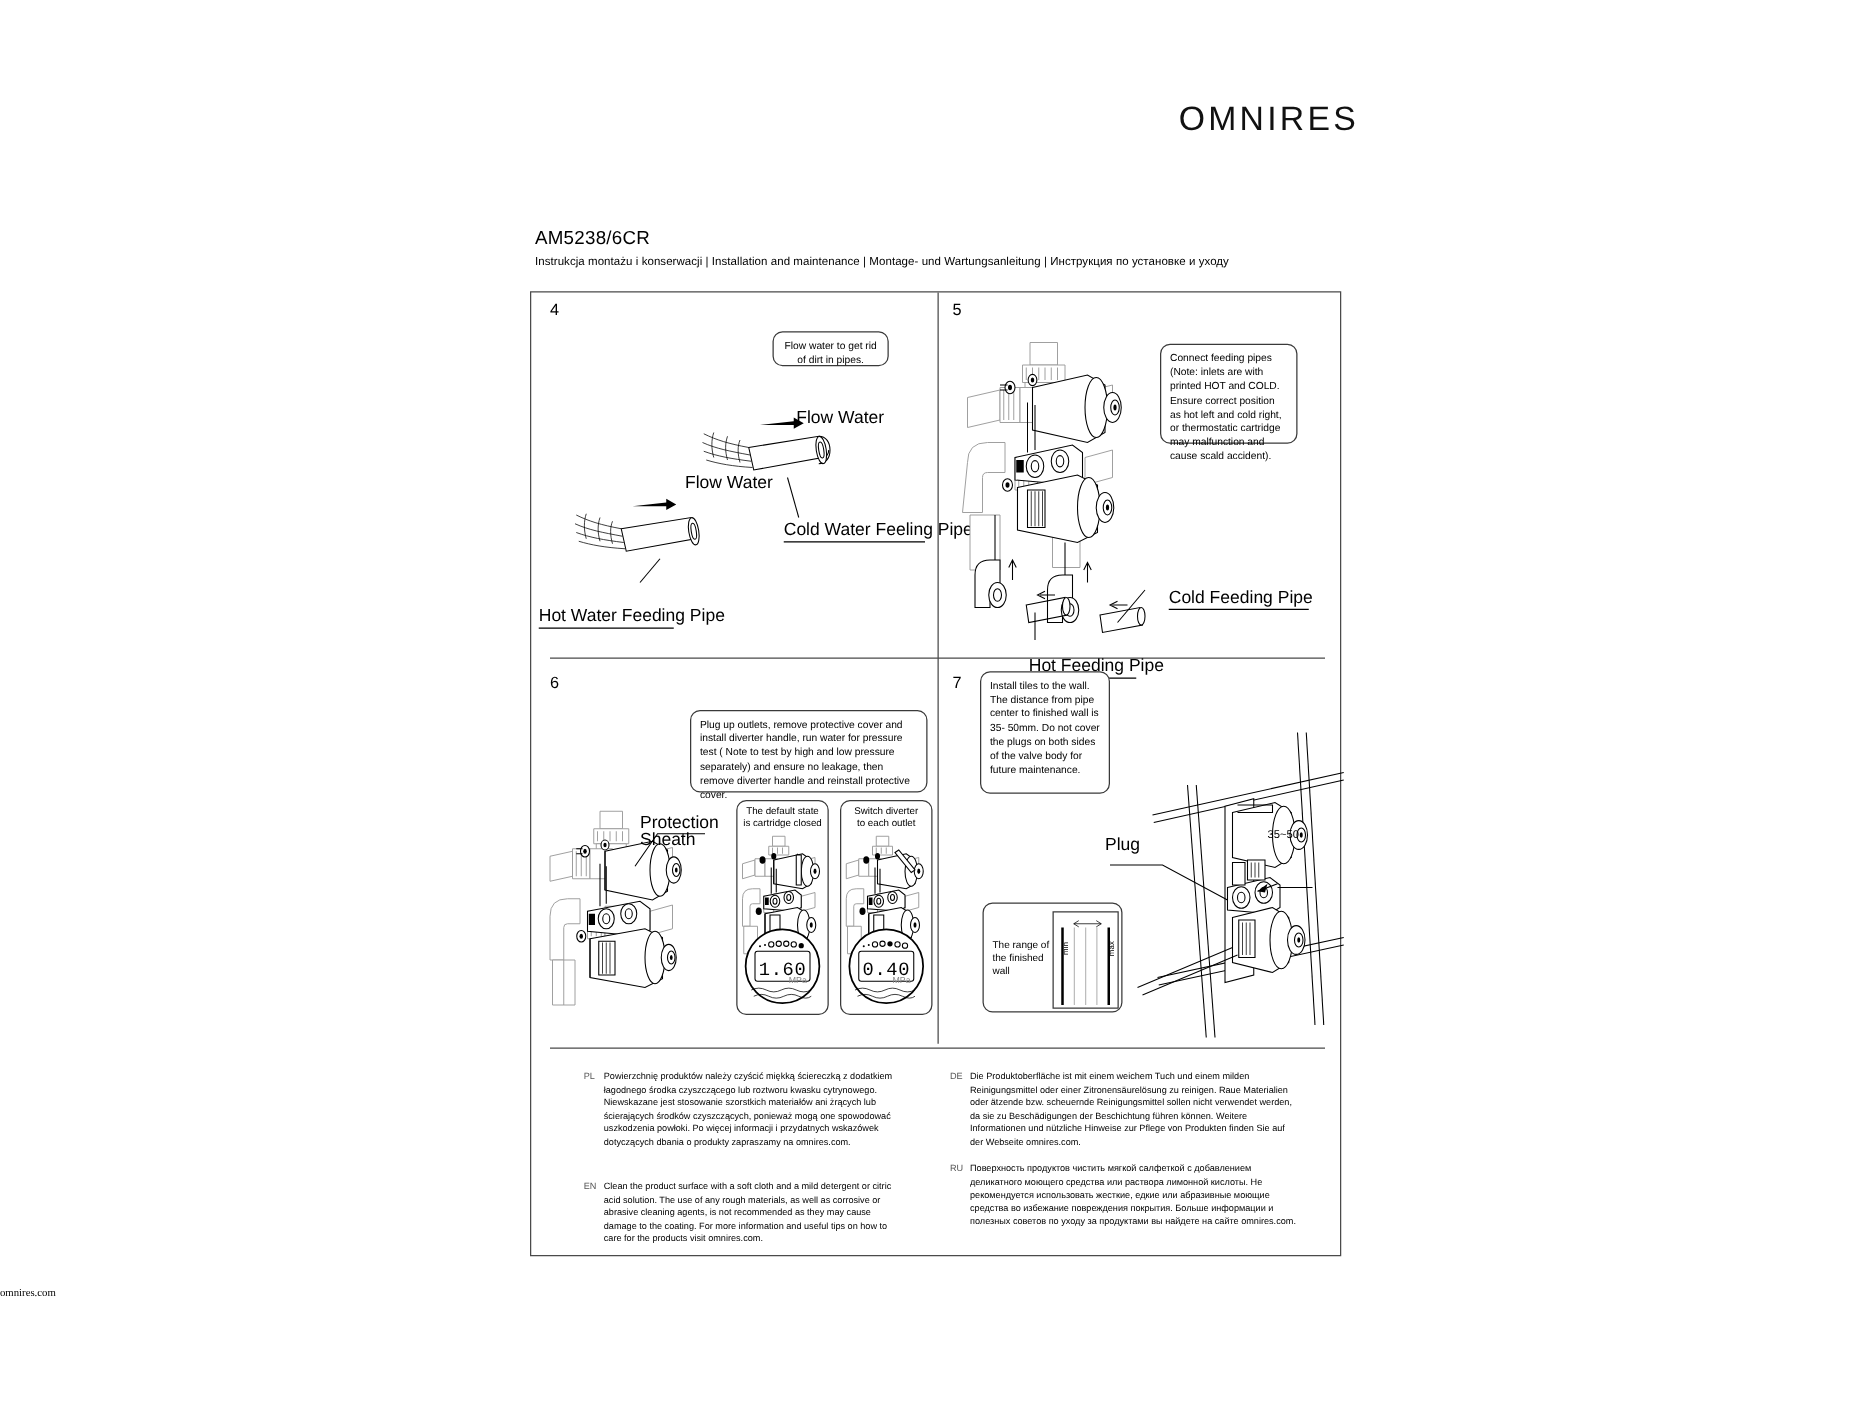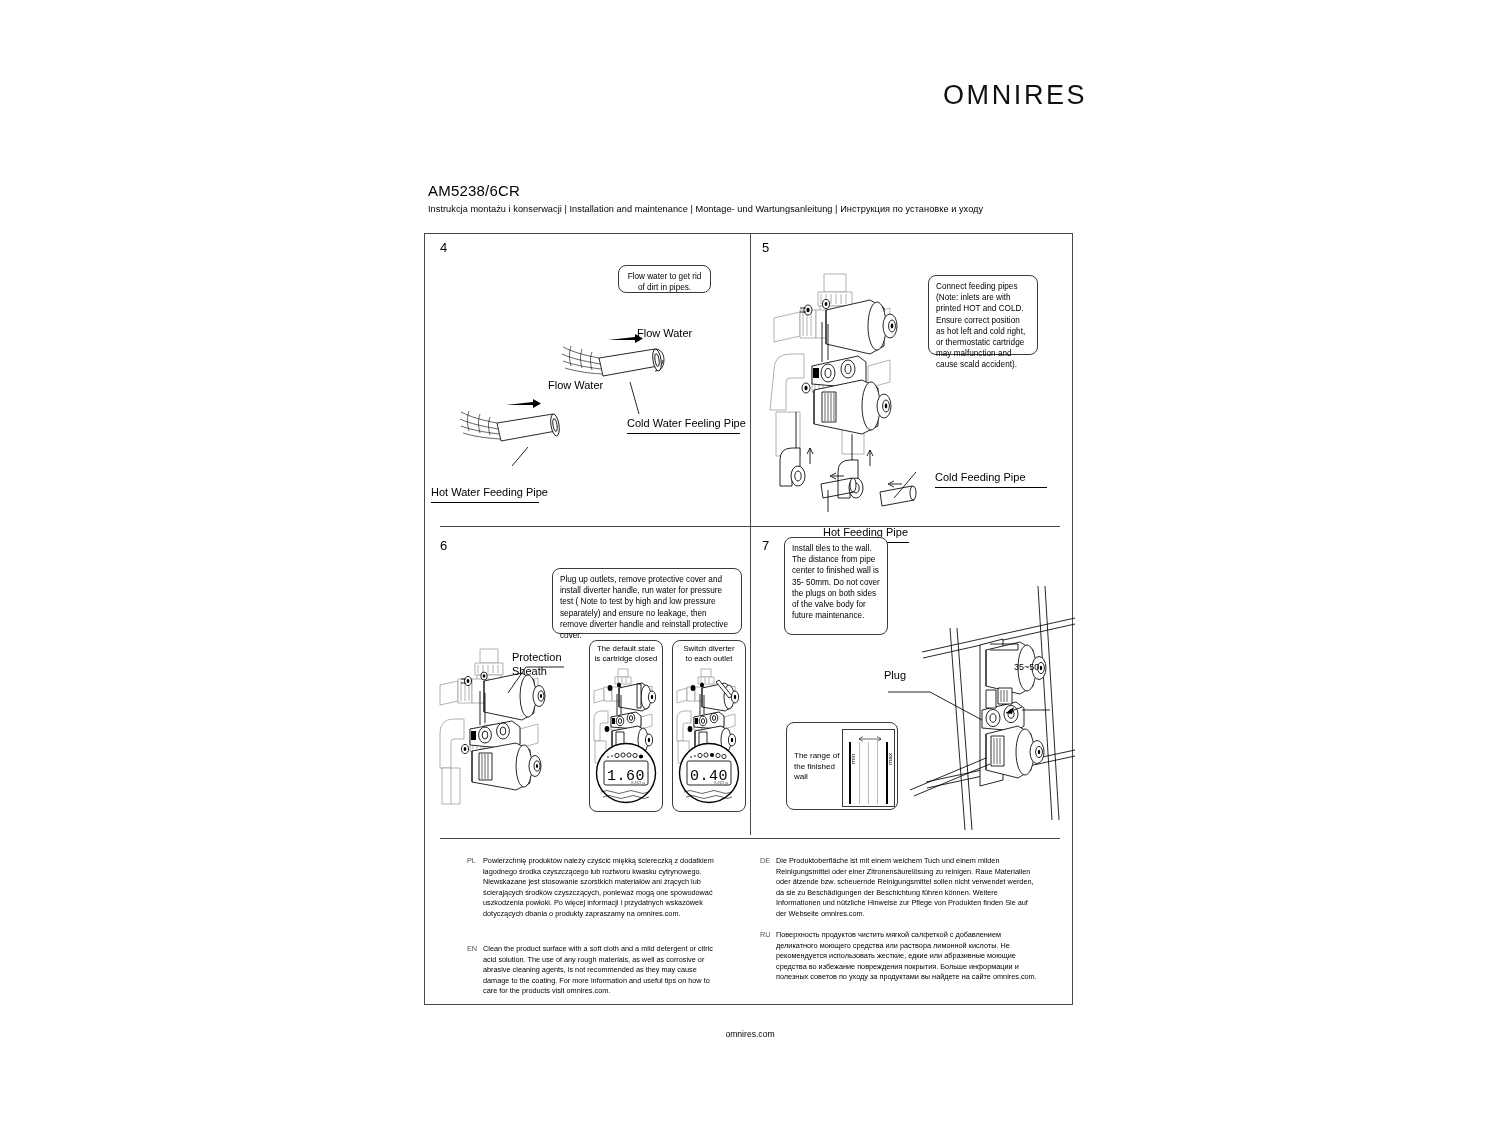--- a/index.html
+++ b/index.html
@@ -17,40 +17,40 @@
   .hdiv1{position:absolute;left:440px;top:526px;width:620px;height:1px;background:#4a4a4a;}
   .hdiv2{position:absolute;left:440px;top:838px;width:620px;height:1px;background:#4a4a4a;}
 
   .pnum{position:absolute;font-size:13px;font-weight:400;color:#000;}
   .pn4{left:440px;top:240px;} .pn5{left:762px;top:240px;}
   .pn6{left:440px;top:538px;} .pn7{left:762px;top:538px;}
 
   .callout{position:absolute;border:1px solid #3a3a3a;border-radius:8px;background:#fff;
            font-size:8.2px;line-height:11.2px;padding:5px 7px;box-sizing:border-box;color:#000;}
 
-  .lbl{position:absolute;font-size:11px;line-height:10px;color:#000;white-space:nowrap;}
+  .lbl{position:absolute;font-size:14px;line-height:10px;color:#000;white-space:nowrap;}
   .lbl-u{border-bottom:1px solid #000;padding-bottom:5px;margin-top:32px;}
 
   .svgwrap{position:absolute;}
   svg{display:block;overflow:visible;}
   .ln{fill:none;stroke:#000;stroke-width:.85;}
   .lnT{fill:none;stroke:#000;stroke-width:.6;}
   .lnG{fill:none;stroke:#9a9a9a;stroke-width:.75;}
   .fw{fill:#fff;stroke:#000;stroke-width:.85;}
   .fwG{fill:#fff;stroke:#9a9a9a;stroke-width:.75;}
   .fk{fill:#000;}
 
   .sub6{position:absolute;border:1px solid #3a3a3a;border-radius:8px;background:#fff;box-sizing:border-box;}
   .subttl{position:absolute;width:100%;text-align:center;font-size:7.8px;line-height:10px;color:#000;}
 
   .care{position:absolute;font-size:7.3px;line-height:10.6px;color:#000;}
   .care .tag{position:absolute;left:12px;top:0;font-size:7.3px;color:#555;}
   .care .txt{position:absolute;left:28px;top:0;width:232px;}
 
-  .footer{position:absolute;left:0;top:1029px;width:1500px;text-align:center;font-size:8.6px;color:#000;}
+  .footer{position:absolute;left:0;top:1029px;width:1500px;text-align:left;font-size:8.6px;color:#000;font-family:Liberation Serif, serif;}
 
   .dimtxt{position:absolute;font-size:9px;color:#000;}
   .minmax{position:absolute;font-size:6.2px;color:#000;transform:rotate(-90deg);transform-origin:left top;letter-spacing:.2px;}
 </style>
 </head>
 <body>
 
 <div id="page">
 
   <div class="brand">OMNIRES</div>

